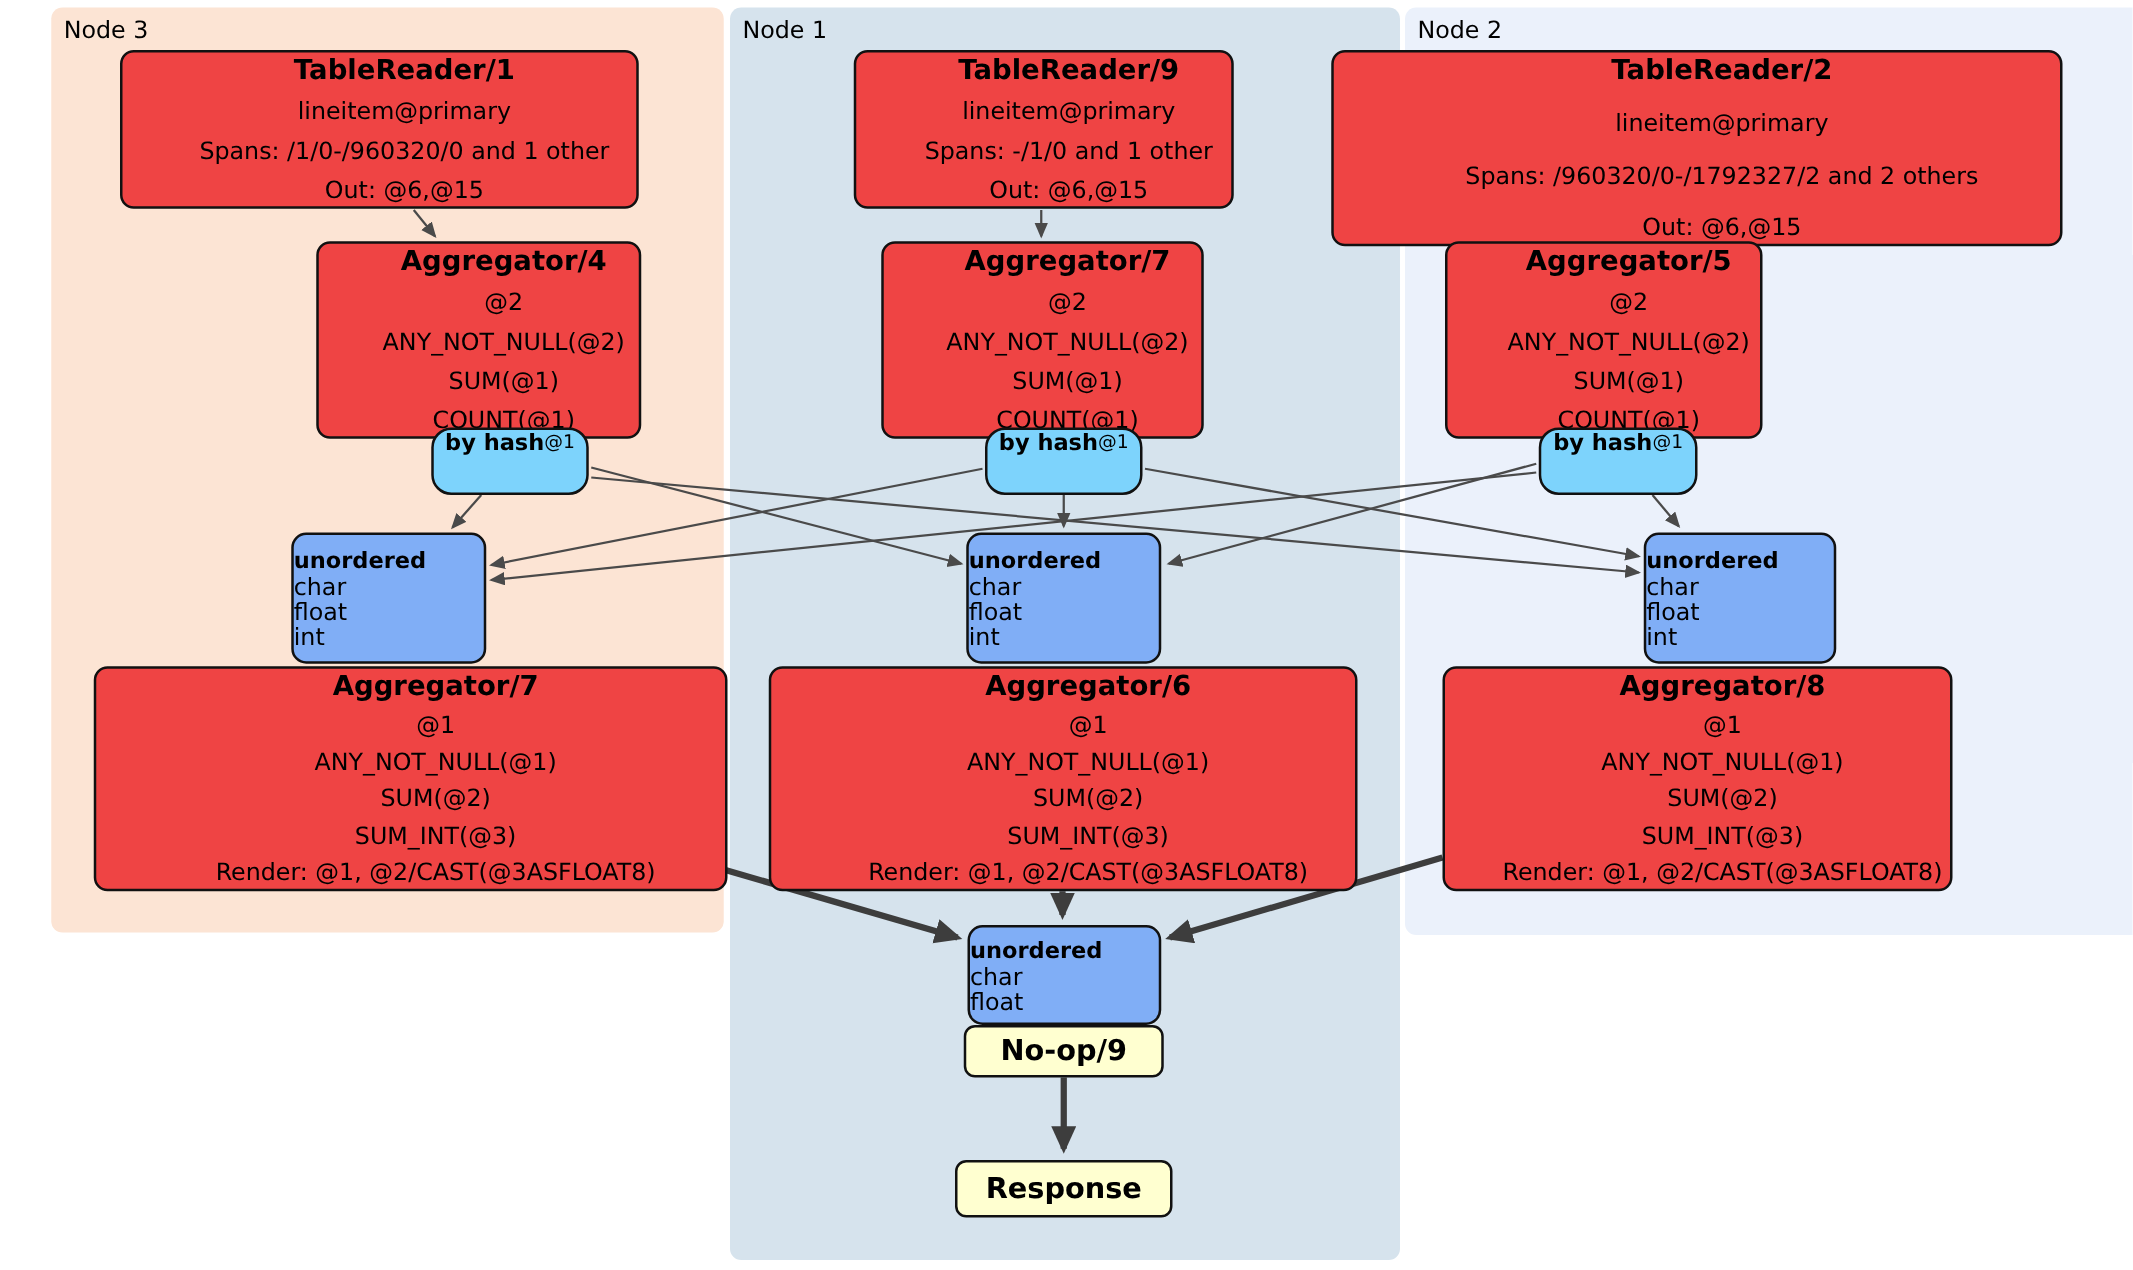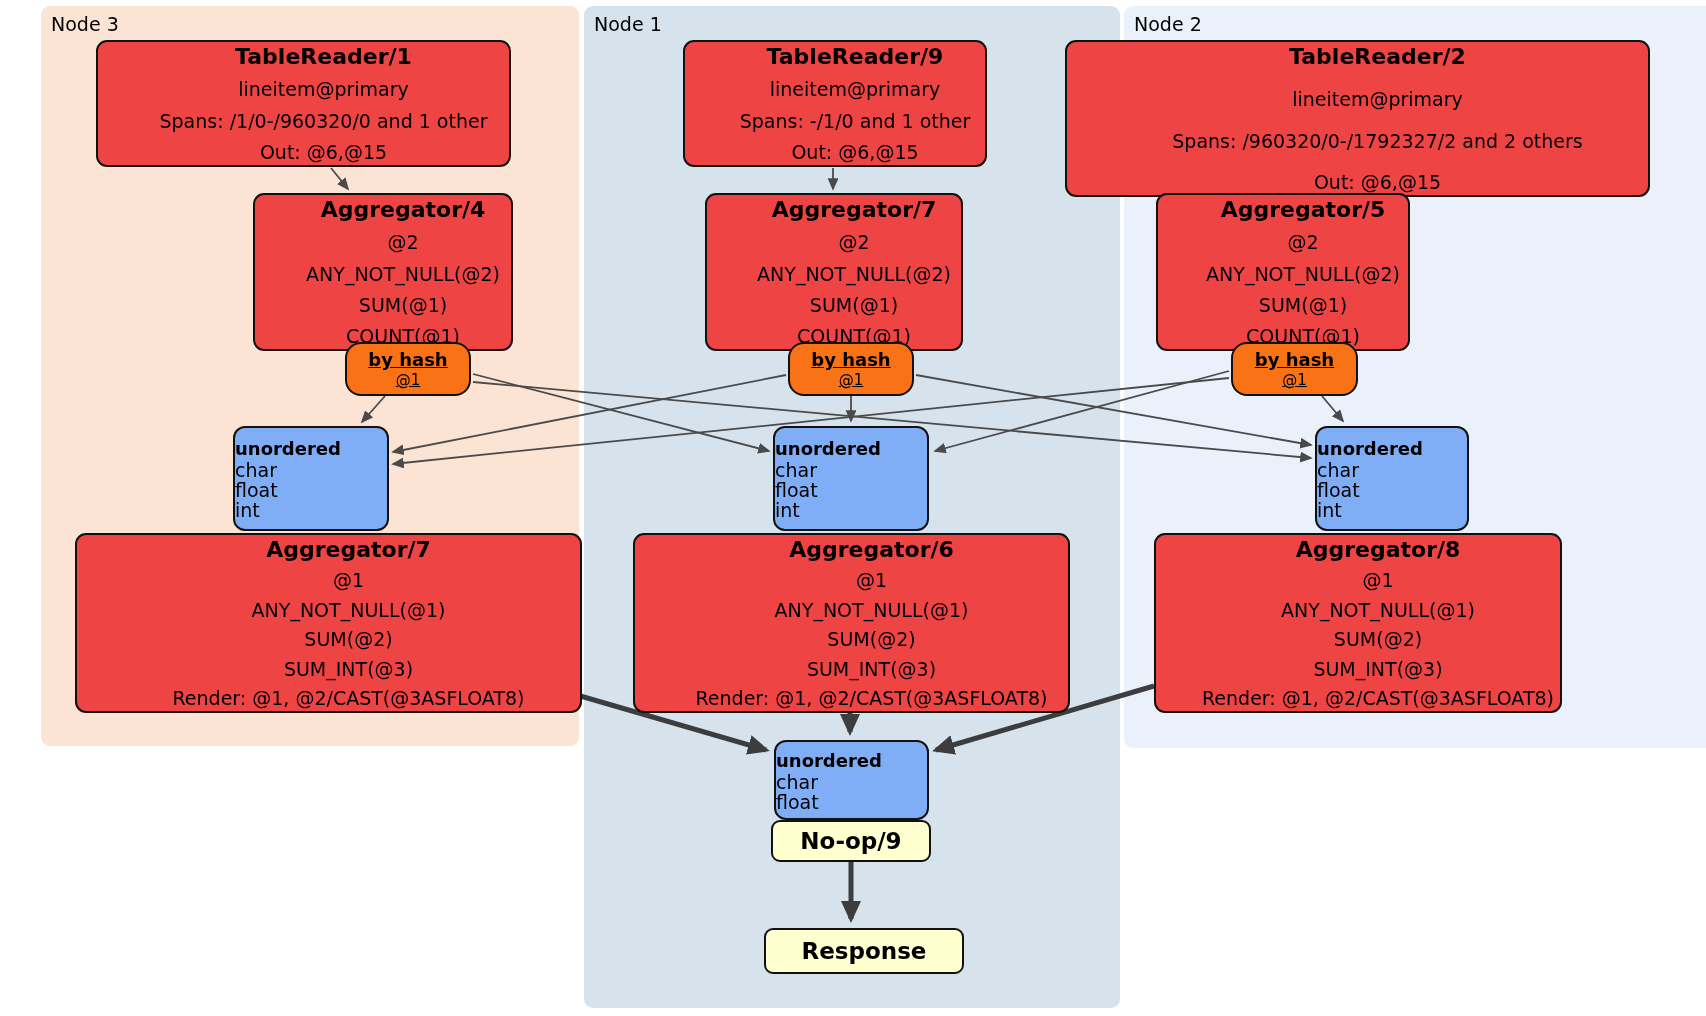--- a/index.html
+++ b/index.html
@@ -22,22 +22,22 @@
     position:absolute; z-index:2; box-sizing:border-box;
     background:#ef4444; border:2px solid #111;
     border-radius:11px; text-align:center;
     display:flex; flex-direction:column; justify-content:space-between;
     font-size:19px; line-height:25px;padding-left:40px;
   }
   .box .title { font-weight:bold; font-size:22px; line-height:29px; }
 
   .router {
     position:absolute; z-index:3; box-sizing:border-box;
-    background:#f97316; border:2px solid #111; border-radius:16px;
-    text-align:center; display:flex; flex-direction:column; justify-content:center;text-decoration:underline;
+    background:#7dd3fc; border:2px solid #111; border-radius:16px;
+    text-align:center; display:flex; justify-content:center;
   }
   .router .title { font-weight:bold; font-size:18px; line-height:22px; }
   .router .sub   { font-size:15px; line-height:18px; }
 
   .sync {
     position:absolute; z-index:3; box-sizing:border-box;
     background:#80aef6; border:2px solid #111; border-radius:12px;
     text-align:left; display:flex; flex-direction:column; justify-content:center;
   }
   .sync .title { font-weight:bold; font-size:18px; line-height:23px; }
@@ -54,31 +54,31 @@
   .tr1  { left:63px;  top:40px;  width:415px; height:127px; }
   .agg4 { left:220px; top:193px; width:260px; height:158px; }
   .rt3  { left:312px; top:342px; width:126px; height:54px; }
   .sy3  { left:200px; top:426px; width:156px; height:105px; }
   .agg7 { left:42px;  top:533px; width:507px; height:180px; }
   
   .tr0  { left:650px; top:40px;  width:304px; height:127px; }
   .agg3 { left:672px; top:193px; width:258px; height:158px; }
   .rt1  { left:755px; top:342px; width:126px; height:54px; }
   .sy1  { left:740px; top:426px; width:156px; height:105px; }
-  .agg6 { left:600px; top:533px; width:437px; height:180px; }
+  .agg6 { left:582px; top:533px; width:471px; height:180px; }
   
   .tr2  { left:1032px; top:40px;  width:585px; height:157px; }
   .agg5 { left:1123px; top:193px; width:254px; height:158px; }
   .rt2  { left:1198px; top:342px; width:127px; height:54px; }
   .sy2  { left:1282px; top:426px; width:154px; height:105px; }
   .agg8 { left:1121px; top:533px; width:408px; height:180px; }
   
   .syf  { left:741px; top:740px; width:155px; height:80px; }
   .noop { left:738px; top:820px; width:160px; height:42px; }
-  .resp { left:731px; top:928px; width:200px; height:46px; }
+  .resp { left:731px; top:928px; width:174px; height:46px; }
 </style>
 </head>
 <body>
 
 <div class="canvas">
 
   <div class="region region-node3">
     <div class="region-label">Node 3</div>
   </div>
   <div class="region region-node1">

